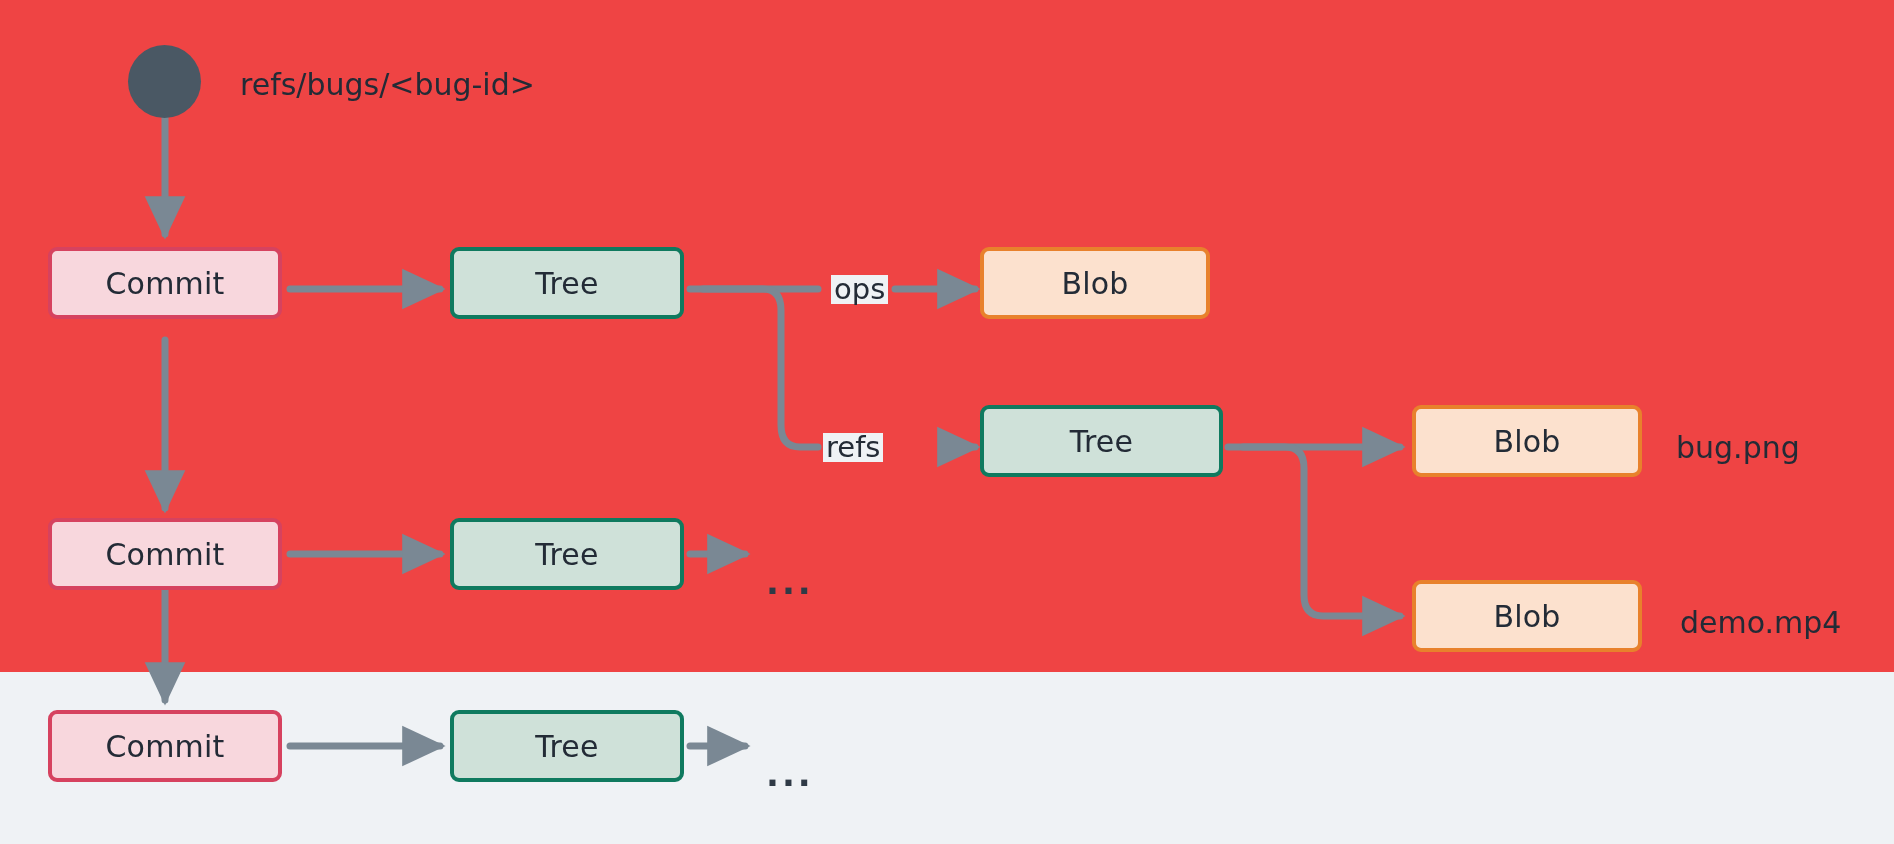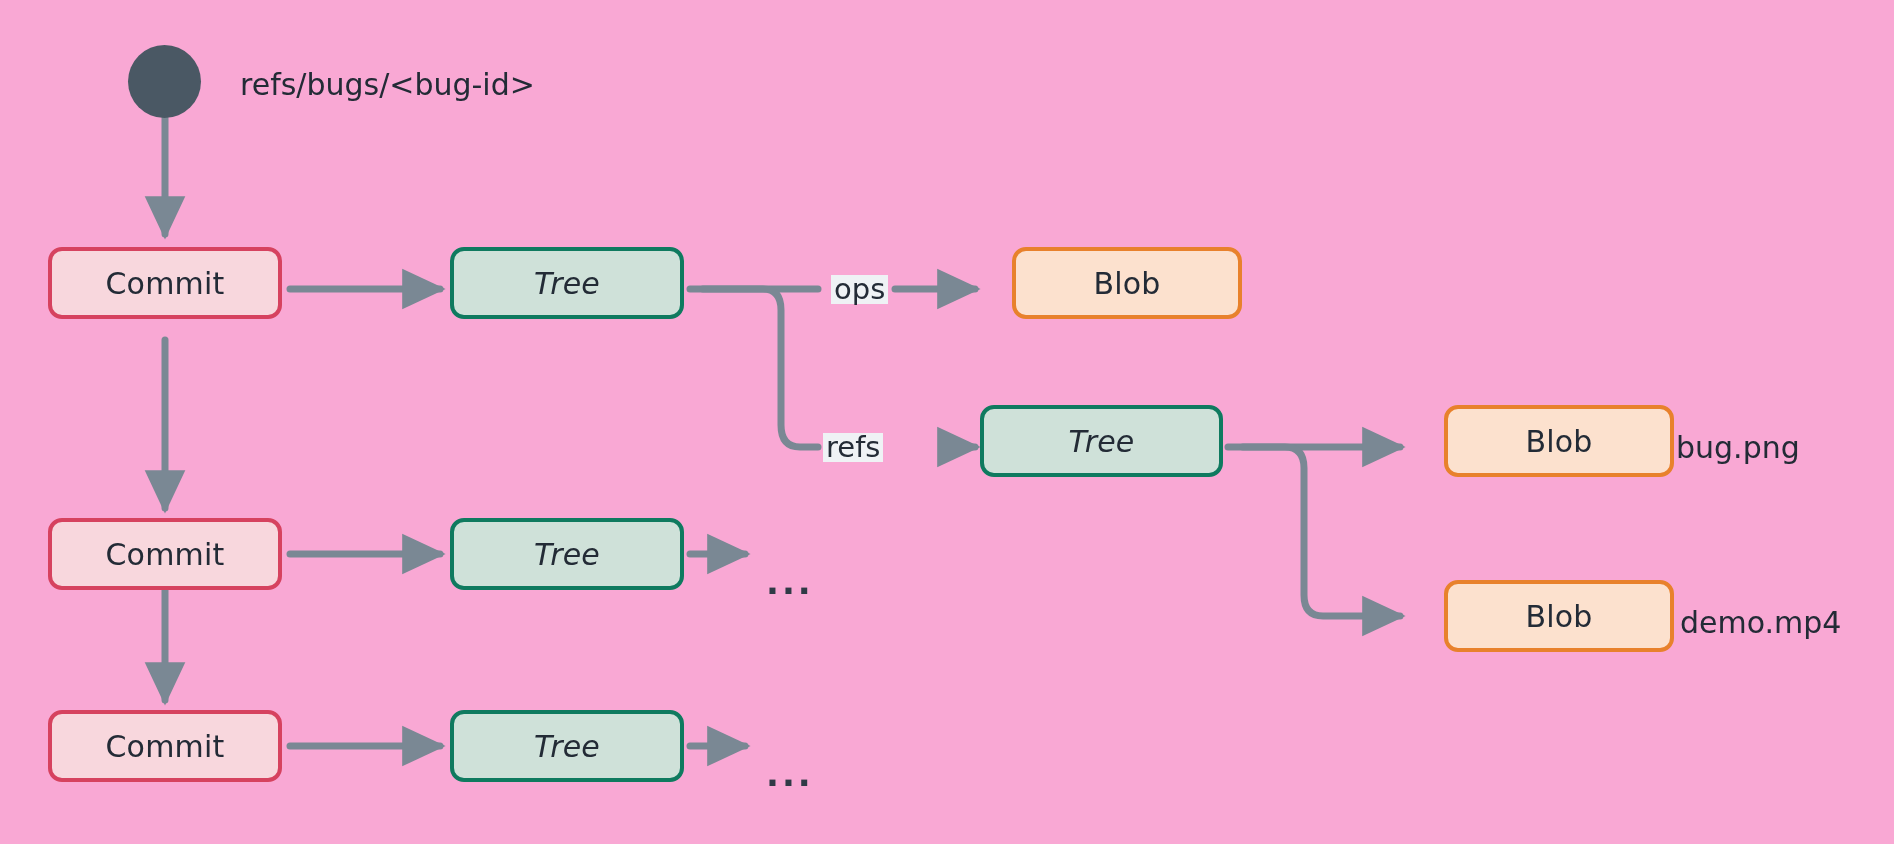--- a/index.html
+++ b/index.html
@@ -9,57 +9,55 @@
   }
   body {
     width: 1894px;
     height: 844px;
     font-family: "DejaVu Sans", "Liberation Sans", sans-serif;
     overflow: hidden;
   }
   #canvas {
     position: relative;
     width: 1894px;
-    height: 844px;
-    background: #f9a8d4;
+    height: 672px;
+    background: #ef4444;
   }
   #edges {
     position: absolute;
     left: 0; top: 0;
     width: 1894px;
     height: 844px;
     pointer-events: none;
   }
   .node {
     position: absolute;
     box-sizing: border-box;
     display: flex;
     align-items: center;
     justify-content: center;
-    border-radius: 14px;
+    border-radius: 9px;
     border-width: 4px;
     border-style: solid;
     font-size: 30px;
     color: #232b36;
     letter-spacing: 0.2px;
     white-space: nowrap;
   }
   .node-commit {
     background: #f8d7dd;
     border-color: #d6425f;
   }
   .node-tree {
     background: #cfe1d9;
     border-color: #0f7a5f;
-    font-style: italic;
   }
   .node-blob {
     background: #fce1ce;
     border-color: #e8812c;
-    margin-left: 32px;
   }
   .ref-dot {
     position: absolute;
     border-radius: 50%;
     background: #4a5864;
   }
   .plain-label {
     position: absolute;
     font-size: 30px;
     color: #232b36;

